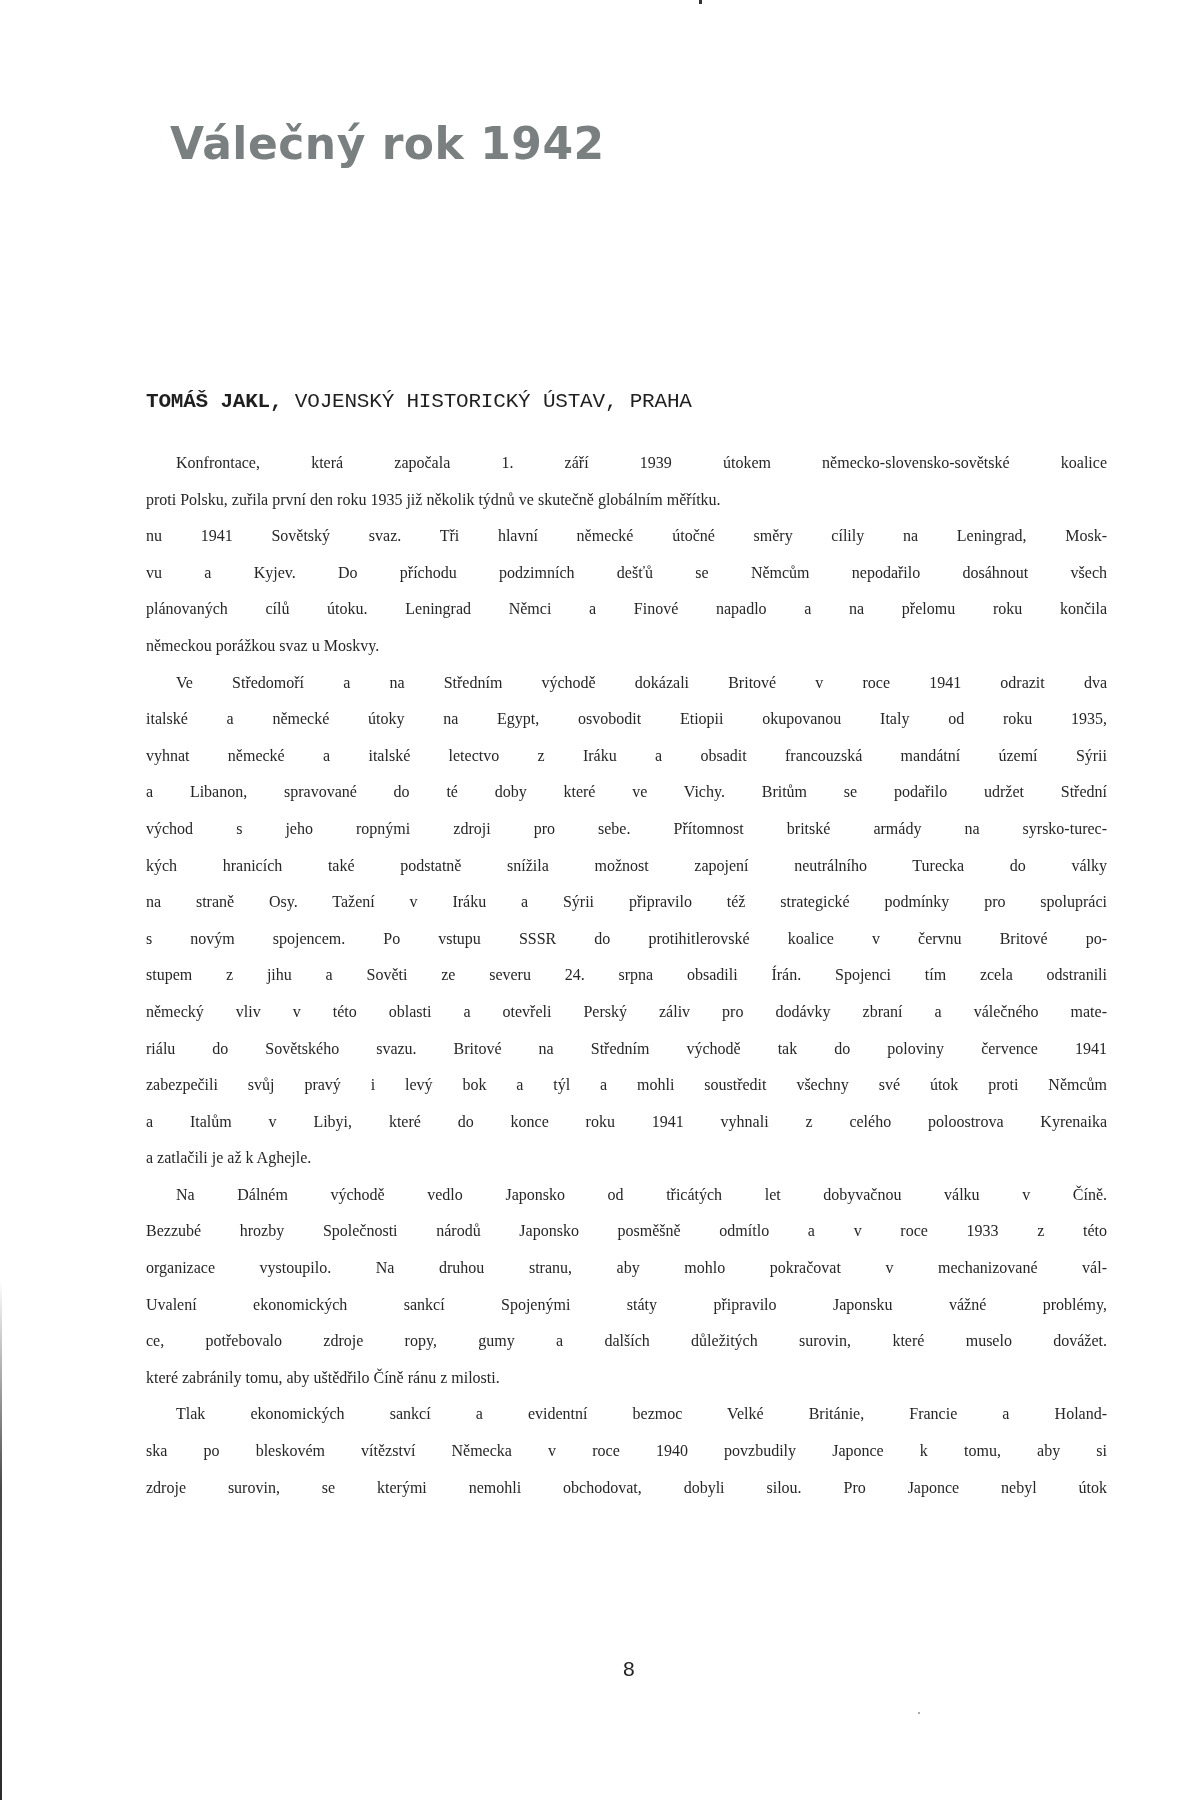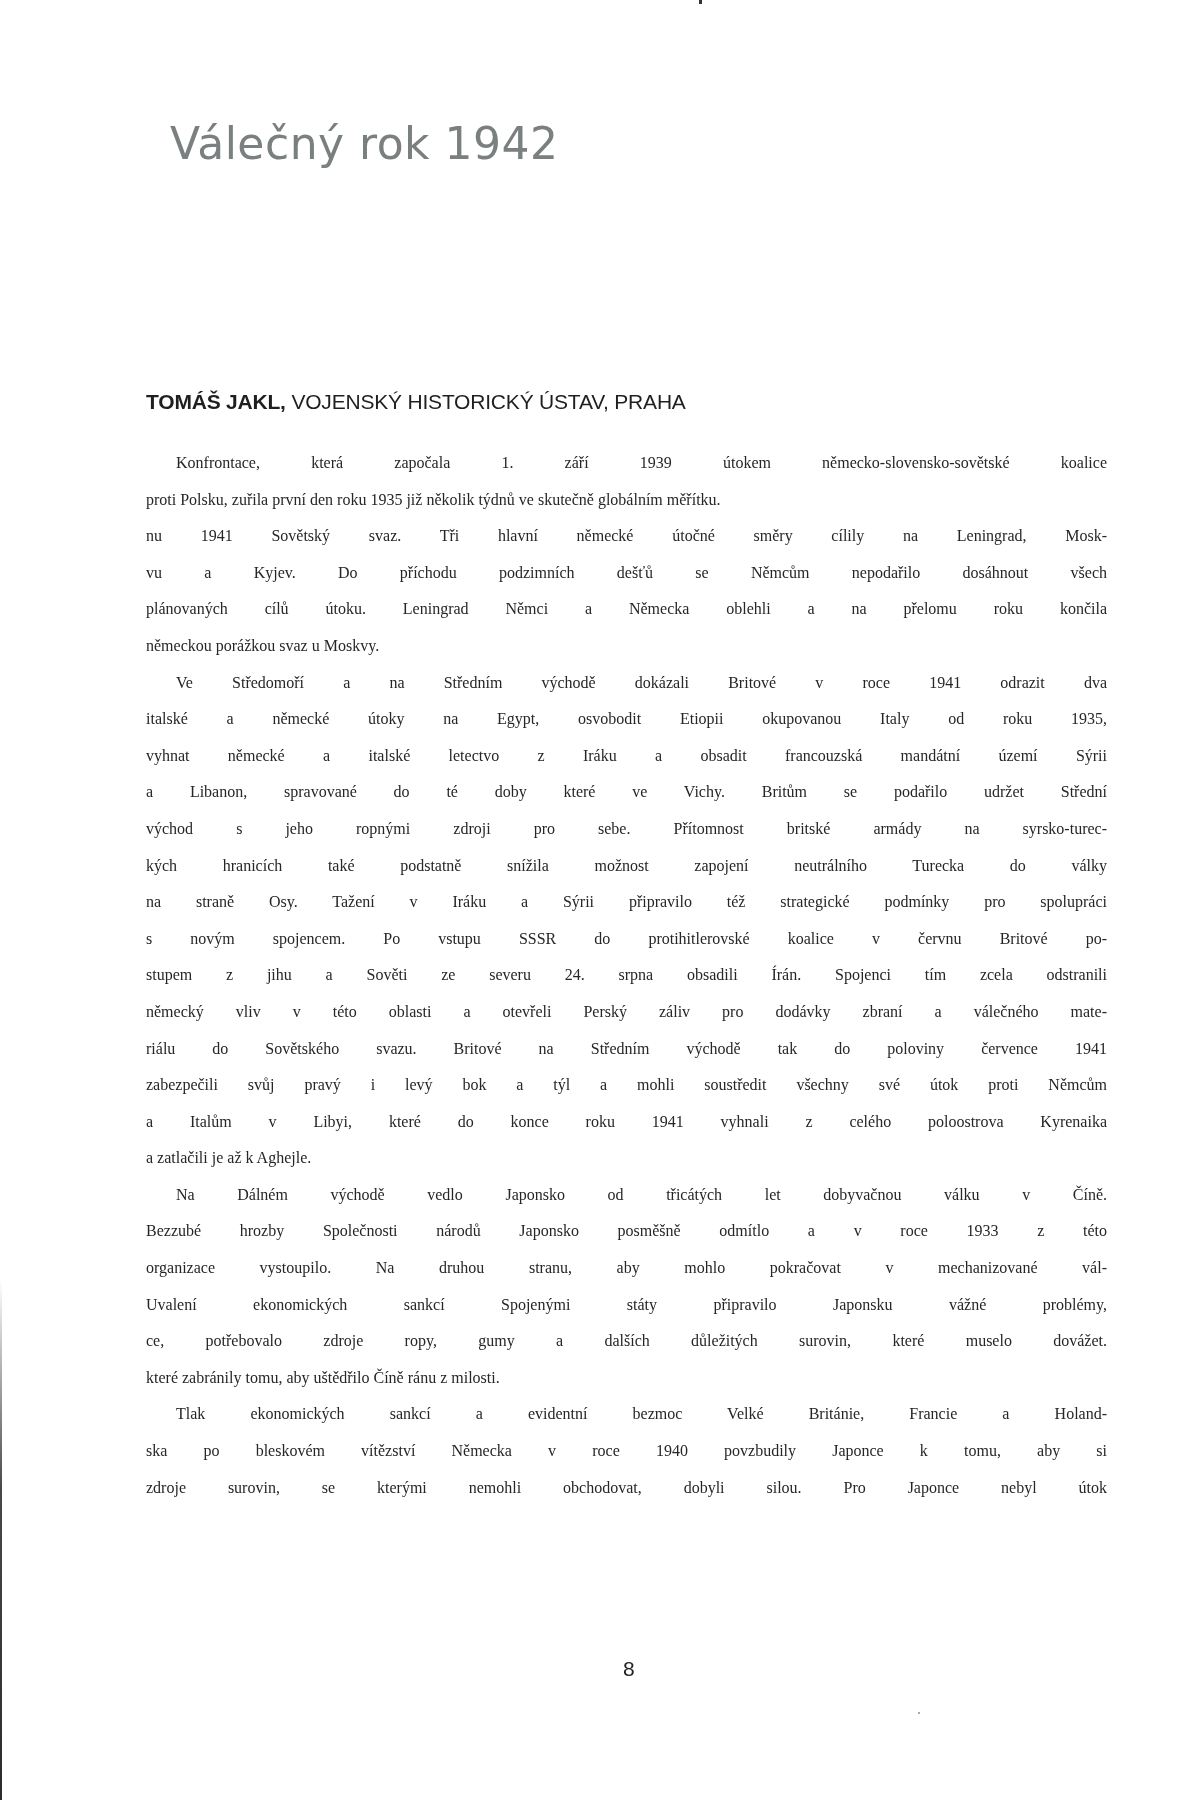--- a/index.html
+++ b/index.html
@@ -31,30 +31,30 @@
       position: absolute;
       left: 699px; top: 0;
       width: 3px; height: 4px;
       background: #333;
     }
     .chapter-title {
       position: absolute;
       left: 170px; top: 118px;
       font-family: "DejaVu Sans", sans-serif;
       font-size: 44px;
-      font-weight: normal;
+      font-weight: bold;
       color: #7a7f80;
       letter-spacing: 0.5px;
       margin: 0;
       white-space: nowrap;
     }
     .byline {
       position: absolute;
       left: 146px; top: 390px;
-      font-family: Liberation Sans, sans-serif;
+      font-family: Liberation Mono, monospace;
       font-size: 21px;
       color: #1f1f1f;
       white-space: nowrap;
       letter-spacing: -0.2px;
     }
     .byline .author {
       font-weight: bold;
     }
     .body-text {
       position: absolute;
@@ -101,21 +101,21 @@
 
   <div class="byline">
     <span class="author">TOMÁŠ JAKL,</span><span> VOJENSKÝ HISTORICKÝ ÚSTAV, PRAHA</span>
   </div>
 
   <div class="body-text" id="body-text">
       <div class="line indent">Konfrontace, která započala 1. září 1939 útokem německo-slovensko-sovětské koalice</div>
       <div class="line last">proti Polsku, zuřila první den roku 1935 již několik týdnů ve skutečně globálním měřítku.</div>
       <div class="line">nu 1941 Sovětský svaz. Tři hlavní německé útočné směry cílily na Leningrad, Mosk-</div>
       <div class="line">vu a Kyjev. Do příchodu podzimních dešťů se Němcům nepodařilo dosáhnout všech</div>
-      <div class="line">plánovaných cílů útoku. Leningrad Němci a Německa oblehli a na přelomu roku končila</div>
+      <div class="line">plánovaných cílů útoku. Leningrad Němci a Finové napadlo a na přelomu roku končila</div>
       <div class="line last">německou porážkou svaz u Moskvy.</div>
       <div class="line indent">Ve Středomoří a na Středním východě dokázali Britové v roce 1941 odrazit dva</div>
       <div class="line">italské a německé útoky na Egypt, osvobodit Etiopii okupovanou Italy od roku 1935,</div>
       <div class="line">vyhnat německé a italské letectvo z Iráku a obsadit francouzská mandátní území Sýrii</div>
       <div class="line">a Libanon, spravované do té doby které ve Vichy. Britům se podařilo udržet Střední</div>
       <div class="line">východ s jeho ropnými zdroji pro sebe. Přítomnost britské armády na syrsko-turec-</div>
       <div class="line">kých hranicích také podstatně snížila možnost zapojení neutrálního Turecka do války</div>
       <div class="line">na straně Osy. Tažení v Iráku a Sýrii připravilo též strategické podmínky pro spolupráci</div>
       <div class="line">s novým spojencem. Po vstupu SSSR do protihitlerovské koalice v červnu Britové po-</div>
       <div class="line">stupem z jihu a Sověti ze severu 24. srpna obsadili Írán. Spojenci tím zcela odstranili</div>

